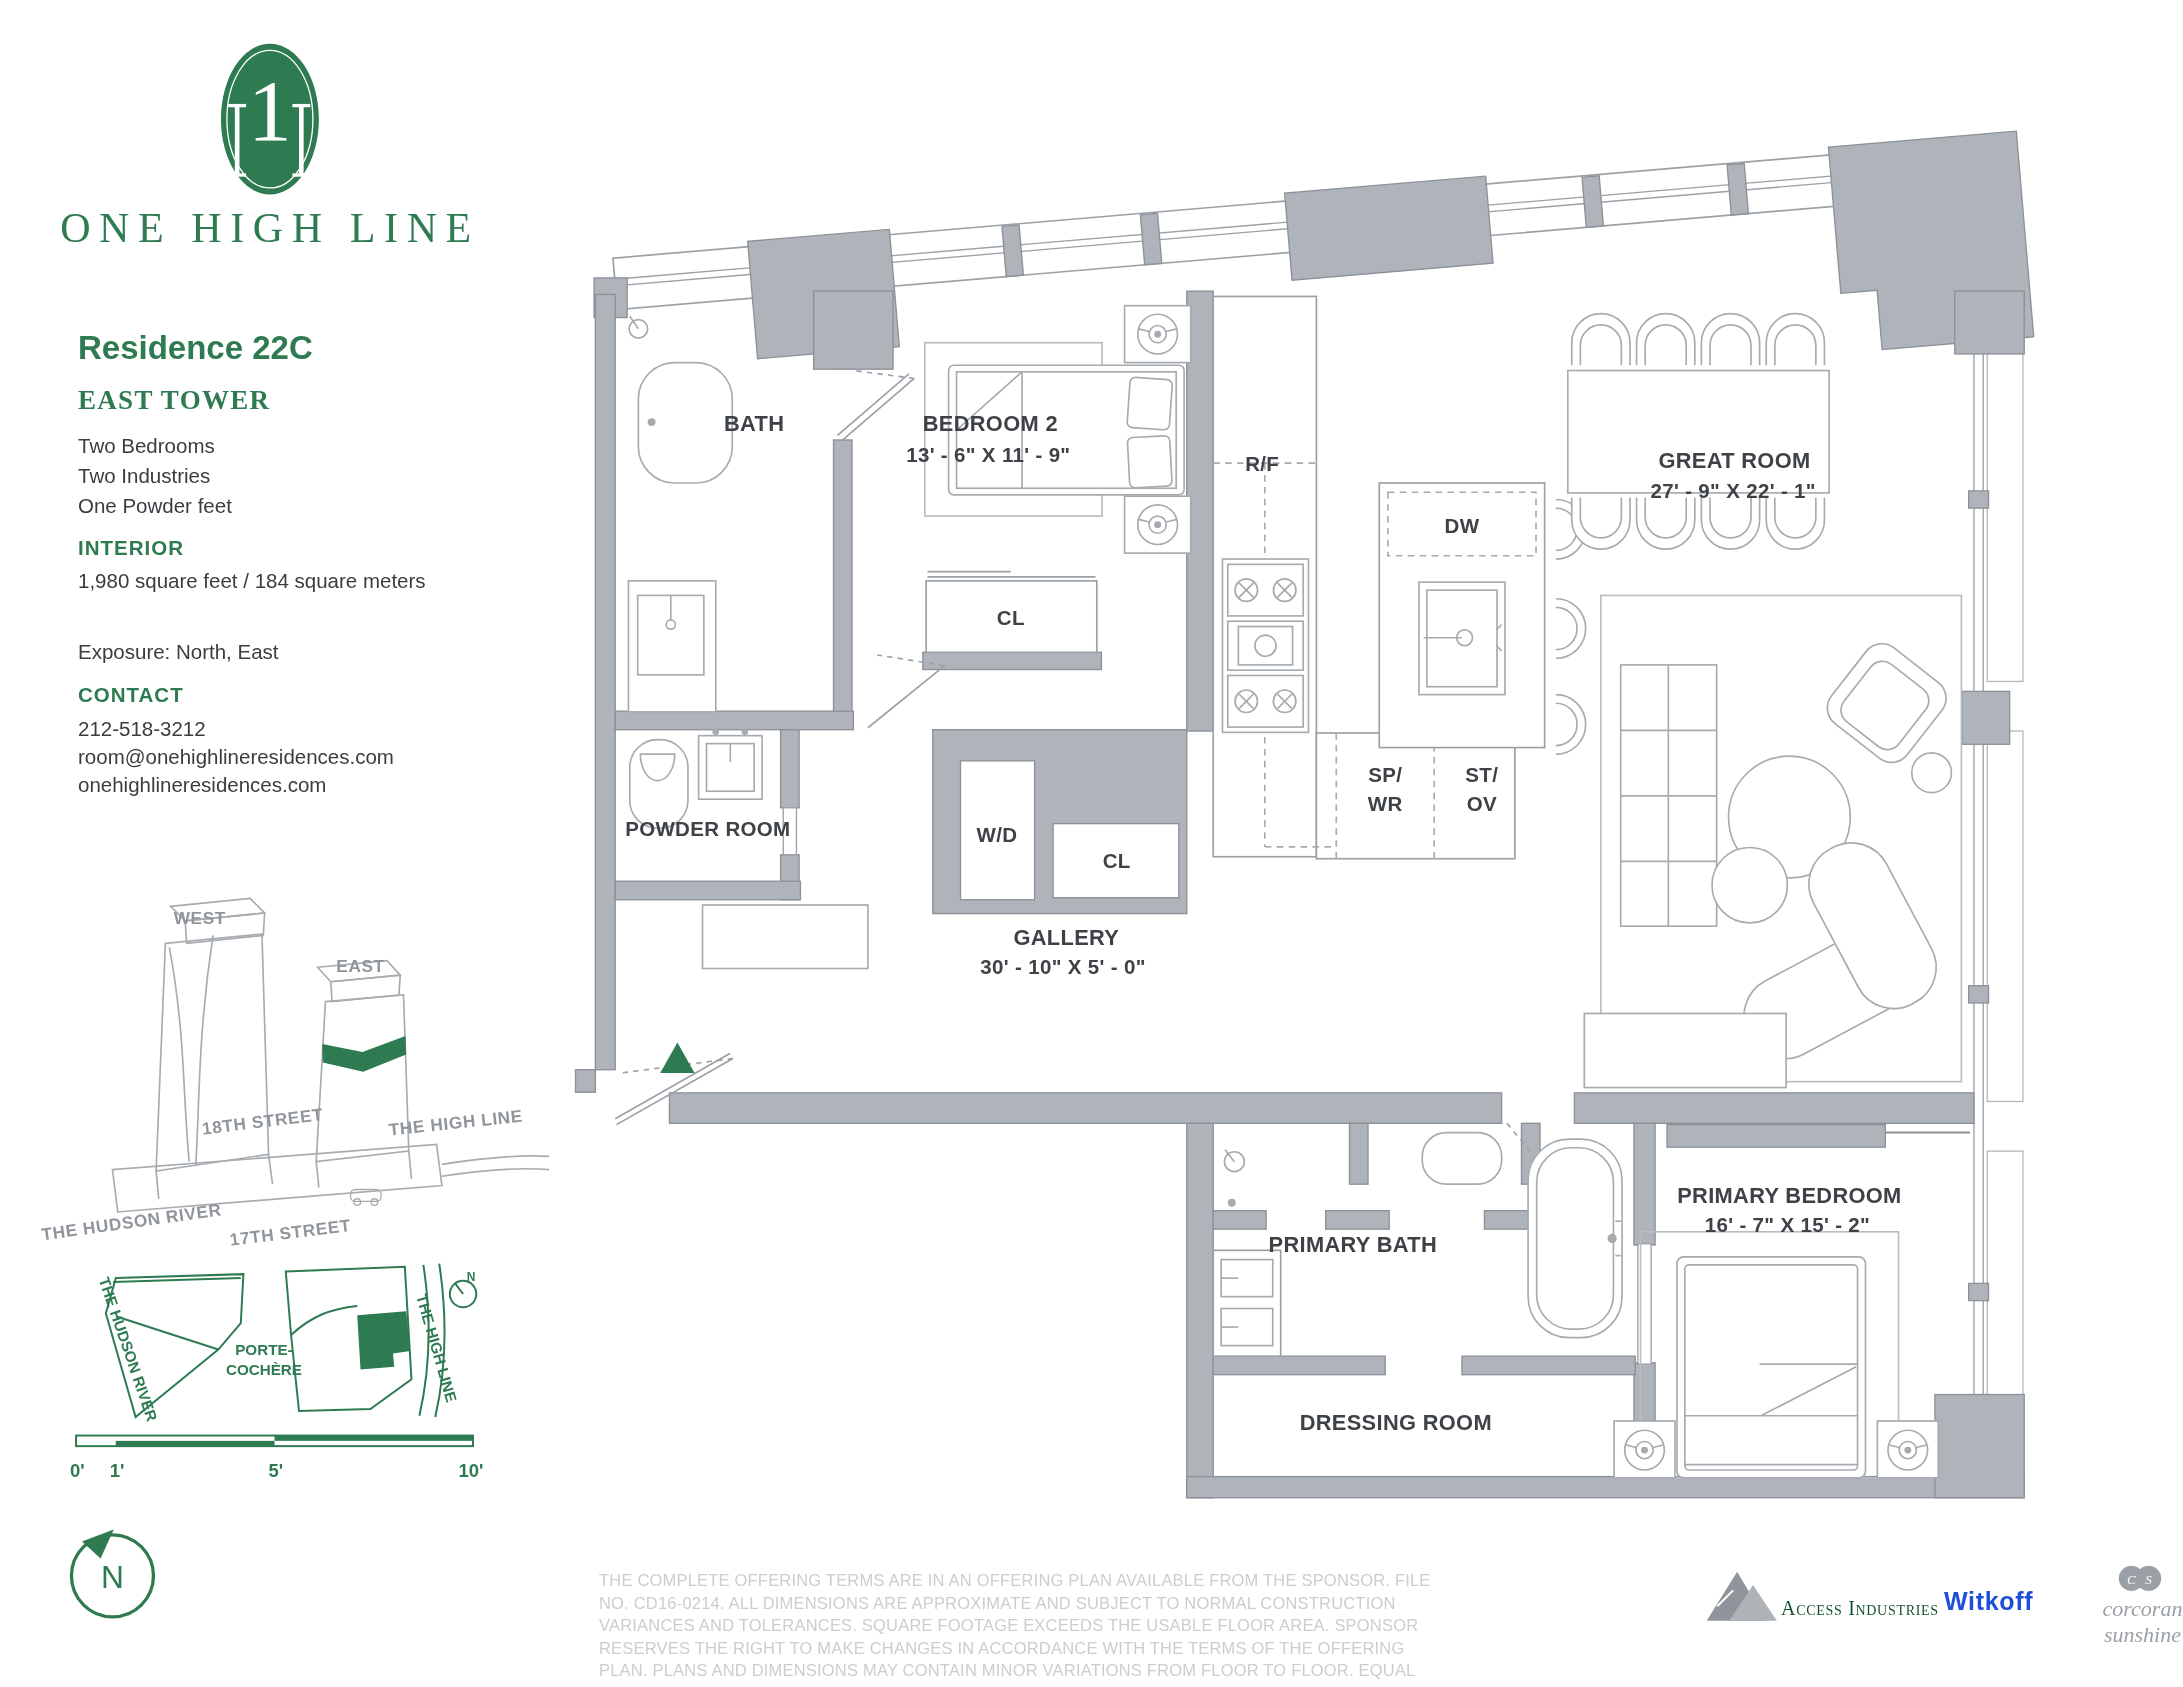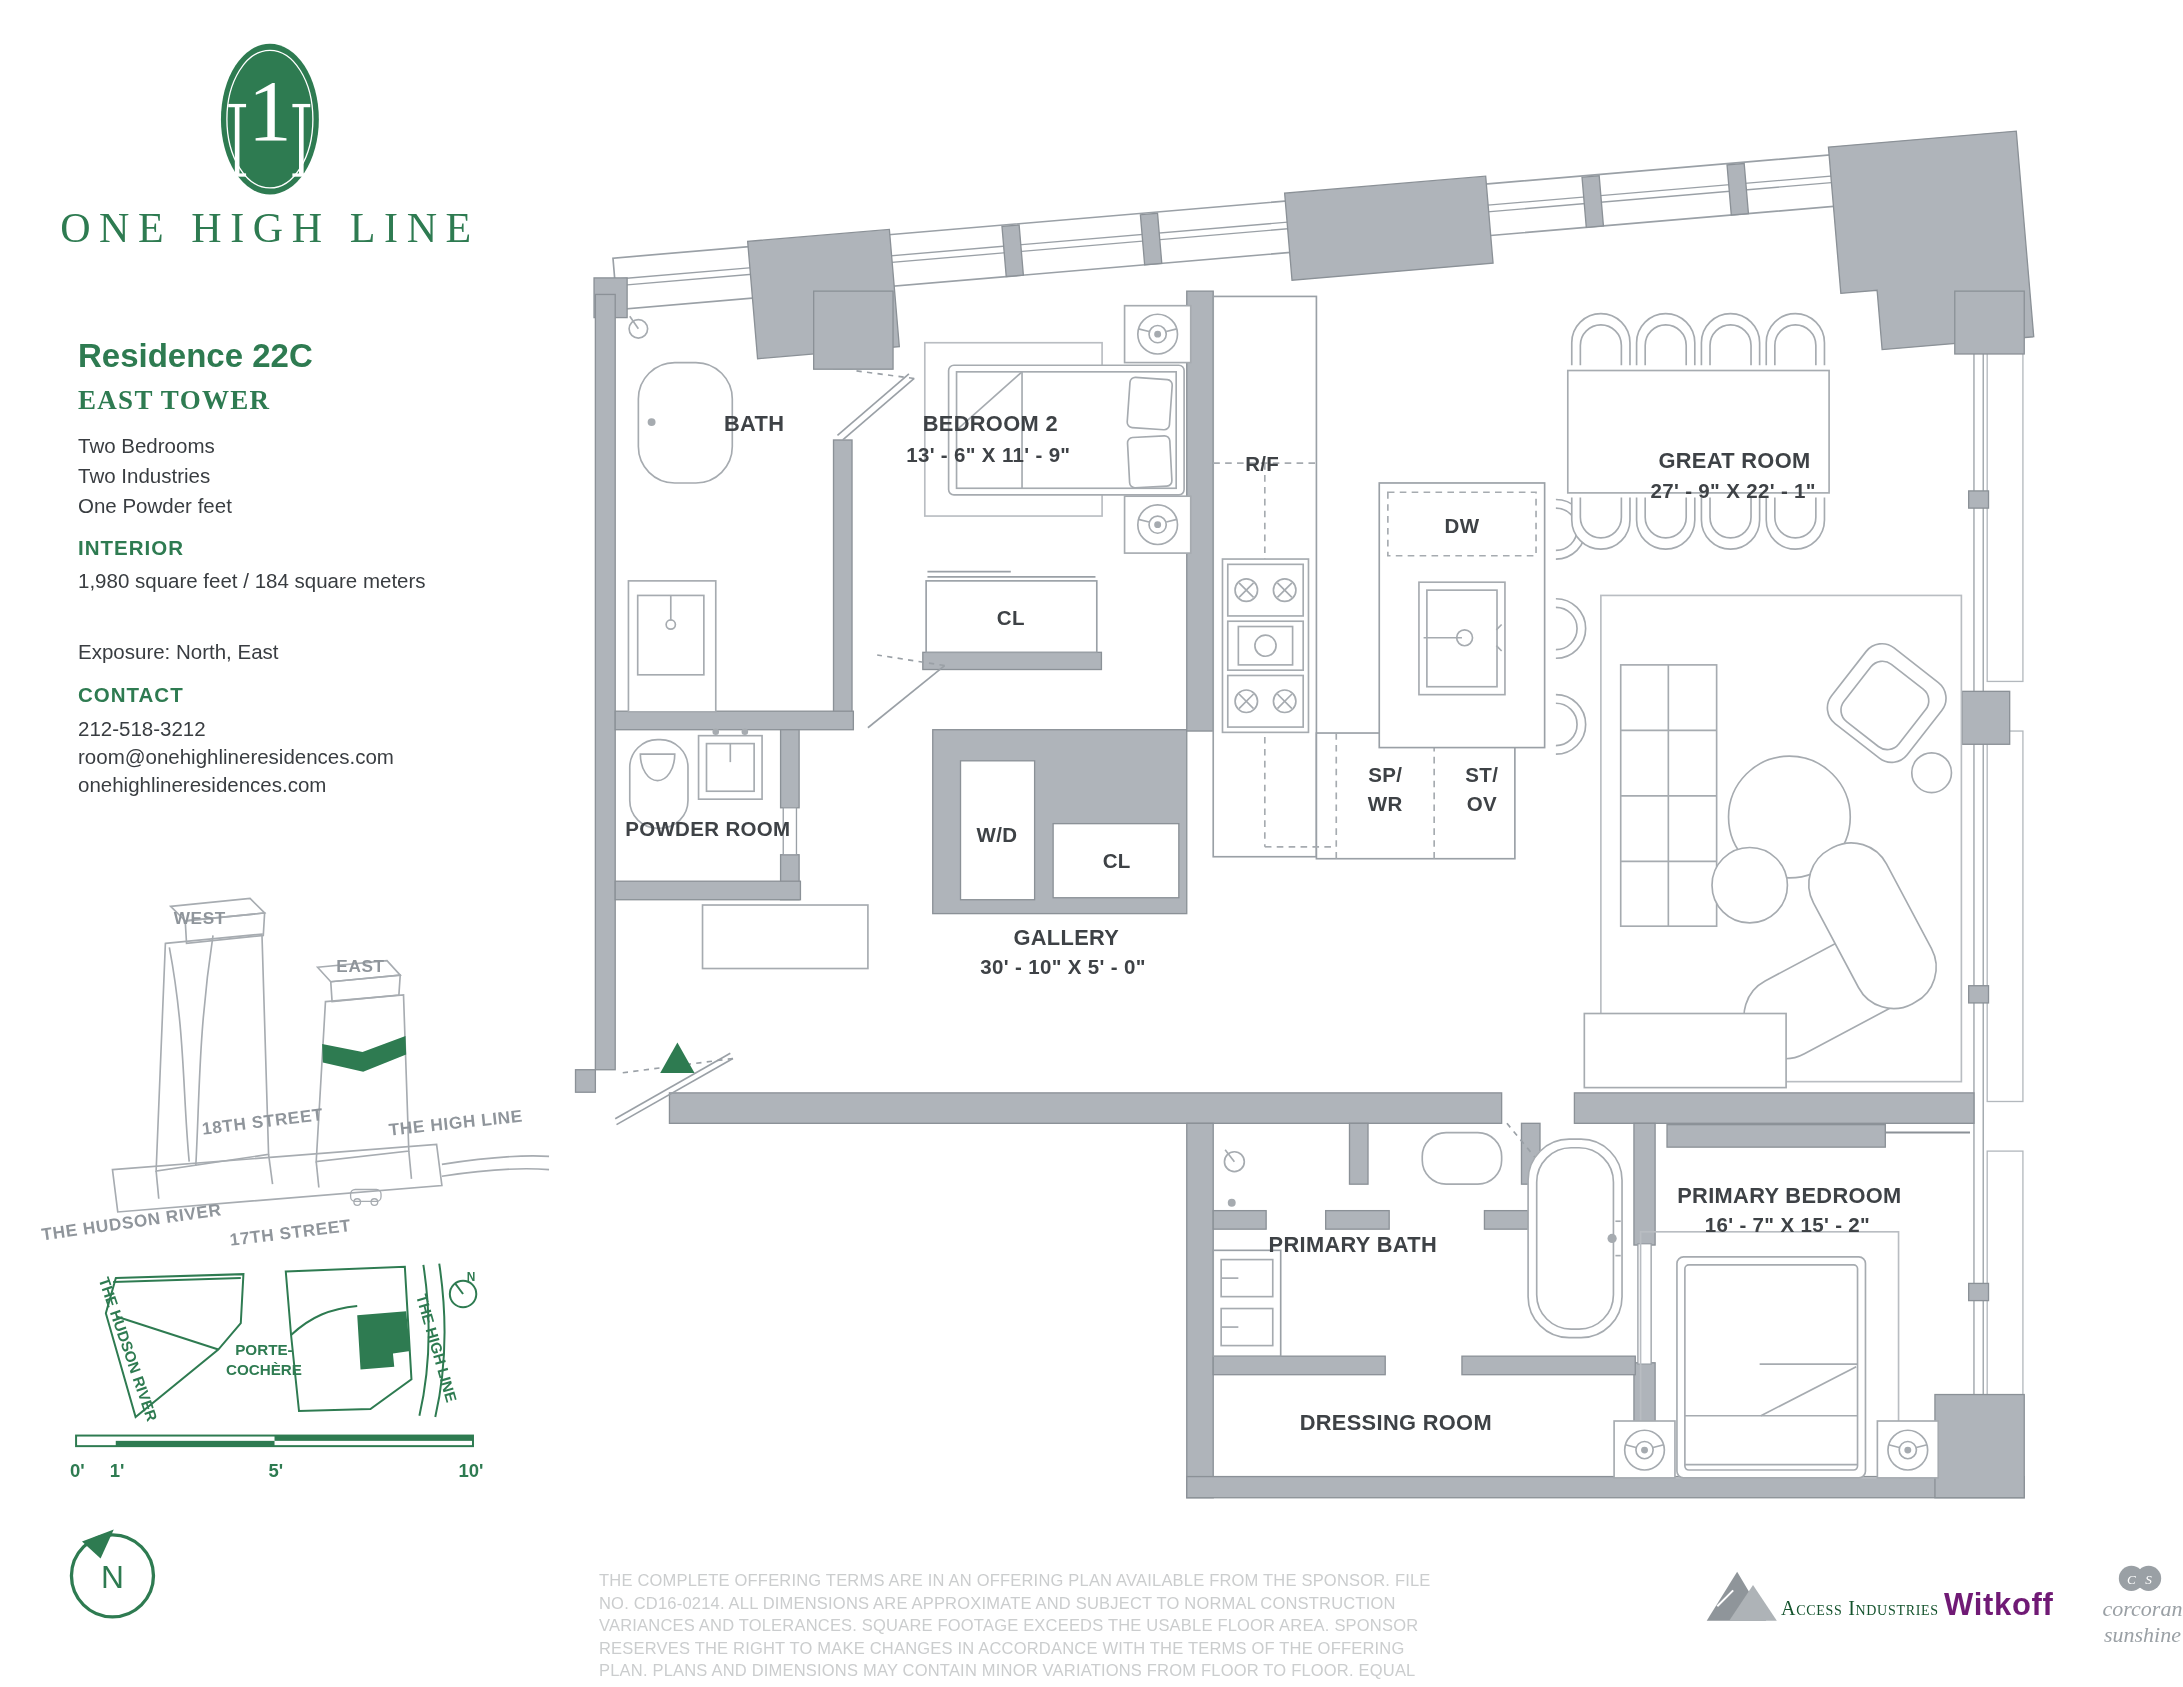--- a/index.html
+++ b/index.html
@@ -8,30 +8,30 @@
     font-family:"Liberation Sans", sans-serif;overflow:hidden;
   }
   .abs{position:absolute;}
   #plan-svg{position:absolute;left:0;top:0;width:2183px;height:1687px;}
   
   .brand-name{
     left:0;top:204px;width:540px;text-align:center;
     font-family:"Liberation Serif", serif;font-size:42px;letter-spacing:8.6px;
     color:var(--green);font-weight:400;white-space:nowrap;
   }
-  .res-title{left:78px;top:329px;font-size:33px;font-weight:600;color:var(--green);margin-top:8px;}
+  .res-title{left:78px;top:329px;font-size:33px;font-weight:600;color:var(--green);}
   .res-tower{left:78px;top:385px;font-size:27px;font-weight:600;letter-spacing:1.3px;color:var(--green);font-family:Liberation Serif, serif;}
   .res-features{left:78px;top:431px;font-size:20.5px;line-height:30px;color:#393d41;font-weight:500;}
   .sec-head{font-size:20.5px;font-weight:600;letter-spacing:1px;color:var(--green);text-align:right;}
   .body-line{font-size:20.5px;color:#393d41;font-weight:500;}
   .footer-disclaimer{
     left:599px;top:1569px;width:840px;font-size:16.5px;line-height:22.5px;
     color:#cbcdce;font-weight:500;letter-spacing:0.2px;
   }
-  .logo-witkoff{left:1944px;top:1587px;font-size:31px;font-weight:600;color:#701a75;letter-spacing:0.7px;}
+  .logo-witkoff{left:1944px;top:1587px;font-size:25px;font-weight:600;color:#1d4ed8;letter-spacing:0.7px;}
   .logo-access-text{left:1781px;top:1597px;font-size:20px;color:#14532d;font-variant:small-caps;letter-spacing:0.7px;font-family:"Liberation Serif",serif;}
   .logo-corcoran{left:2063px;top:1596px;width:159px;text-align:center;font-size:22px;color:#9aa0a5;font-style:italic;font-family:"Liberation Serif",serif;}
   :root{--green:#2E7B51;}
 </style>
 </head>
 <body>
 
 <svg id="plan-svg" viewBox="0 0 3300 2550">
   <defs>
     <g id="burner" stroke="#A6ABB0" stroke-width="2.5" fill="none">

